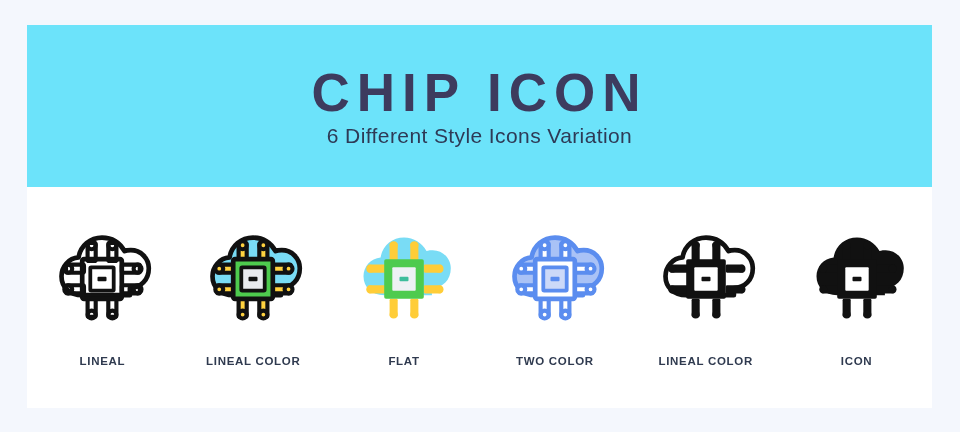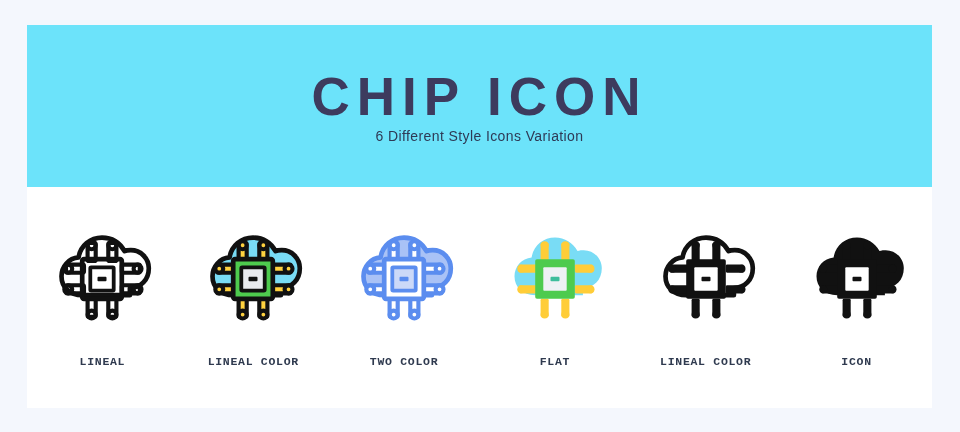--- a/index.html
+++ b/index.html
@@ -44,21 +44,21 @@
   .title {
     font-size: 53px;
     font-weight: bold;
     letter-spacing: 7px;
     color: #3d3b5e;
     line-height: 1;
     margin: 0 0 6px 0;
     white-space: nowrap;
   }
   .subtitle {
-    font-size: 14px;
+    font-size: 21px;
     font-weight: normal;
     letter-spacing: 0.4px;
     color: #2e3a56;
     line-height: 1;
     margin: 0;
     white-space: nowrap;
   }
   .icon-strip {
     position: absolute;
     left: 0;
@@ -69,21 +69,20 @@
     align-items: flex-start;
     justify-content: space-around;
     padding-top: 38px;
     box-sizing: border-box;
   }
   .icon-cell {
     width: 140px;
     display: flex;
     flex-direction: column;
     align-items: center;
-    font-family: Liberation Mono, monospace;
   }
   .icon-art {
     width: 108px;
     height: 108px;
     display: block;
   }
   .icon-label {
     margin-top: 22px;
     font-size: 11.5px;
     font-weight: bold;
@@ -190,20 +189,64 @@
               <rect x="47" y="47" width="26" height="26" rx="1" fill="#e8eaee" stroke="#111111" stroke-width="4.2"></rect>
               <rect x="55" y="57.5" width="10" height="5" rx="1" fill="#111111" stroke="none"></rect>
             </g>
           </svg>
         <div class="icon-label">LINEAL COLOR</div>
       </div>
 
       <div class="icon-cell">
         <svg class="icon-art" viewBox="0 0 120 120">
             <g stroke-linecap="round" stroke-linejoin="round">
+              <path d="M38 78 C24 78 15 69 15 57 C15 46 23 37 34 36 C36 23 47 14 60 14 C71 14 80 20 85 29 C87 28 90 28 92 28 C103 28 112 37 112 48 C112 61 103 70 91 70 L91 78 Z" fill="#79dcf5" stroke="none" stroke-width="0"></path>
+              <g>
+                <rect x="44" y="20" width="9" height="20" rx="1.5" fill="#ffcd38" stroke="none" stroke-width="4.6"></rect>
+                <circle cx="48.5" cy="22.5" r="4.4" fill="#ffcd38" stroke="none" stroke-width="4.6"></circle>
+              </g>
+              <g>
+                <rect x="67" y="20" width="9" height="20" rx="1.5" fill="#ffcd38" stroke="none" stroke-width="4.6"></rect>
+                <circle cx="71.5" cy="22.5" r="4.4" fill="#ffcd38" stroke="none" stroke-width="4.6"></circle>
+              </g>
+              <g>
+                <rect x="44" y="82" width="9" height="20" rx="1.5" fill="#ffcd38" stroke="none" stroke-width="4.6"></rect>
+                <circle cx="48.5" cy="99.5" r="4.4" fill="#ffcd38" stroke="none" stroke-width="4.6"></circle>
+              </g>
+              <g>
+                <rect x="67" y="82" width="9" height="20" rx="1.5" fill="#ffcd38" stroke="none" stroke-width="4.6"></rect>
+                <circle cx="71.5" cy="99.5" r="4.4" fill="#ffcd38" stroke="none" stroke-width="4.6"></circle>
+              </g>
+              <g>
+                <rect x="20" y="44" width="20" height="9" rx="1.5" fill="#ffcd38" stroke="none" stroke-width="4.6"></rect>
+                <circle cx="22.5" cy="48.5" r="4.4" fill="#ffcd38" stroke="none" stroke-width="4.6"></circle>
+              </g>
+              <g>
+                <rect x="20" y="67" width="20" height="9" rx="1.5" fill="#ffcd38" stroke="none" stroke-width="4.6"></rect>
+                <circle cx="22.5" cy="71.5" r="4.4" fill="#ffcd38" stroke="none" stroke-width="4.6"></circle>
+              </g>
+              <g>
+                <rect x="82" y="44" width="20" height="9" rx="1.5" fill="#ffcd38" stroke="none" stroke-width="4.6"></rect>
+                <circle cx="99.5" cy="48.5" r="4.4" fill="#ffcd38" stroke="none" stroke-width="4.6"></circle>
+              </g>
+              <g>
+                <rect x="82" y="67" width="20" height="9" rx="1.5" fill="#ffcd38" stroke="none" stroke-width="4.6"></rect>
+                <circle cx="99.5" cy="71.5" r="4.4" fill="#ffcd38" stroke="none" stroke-width="4.6"></circle>
+              </g>
+              <rect x="38" y="38" width="44" height="44" rx="2" fill="#4ecb4e" stroke="none" stroke-width="0"></rect>
+              <rect x="47" y="47" width="26" height="26" rx="1" fill="#eef1f4" stroke="none" stroke-width="4.2"></rect>
+              <rect x="55" y="57.5" width="10" height="5" rx="1" fill="#3dbd9b" stroke="none"></rect>
+            </g>
+          </svg>
+        <div class="icon-label">FLAT</div>
+      </div>
+
+      <div class="icon-cell">
+        <svg class="icon-art" viewBox="0 0 120 120">
+            <g stroke-linecap="round" stroke-linejoin="round">
               <path d="M38 78 C24 78 15 69 15 57 C15 46 23 37 34 36 C36 23 47 14 60 14 C71 14 80 20 85 29 C87 28 90 28 92 28 C103 28 112 37 112 48 C112 61 103 70 91 70 L91 78 Z" fill="#a9c2f6" stroke="#5b8def" stroke-width="5.2"></path>
               <g>
                 <rect x="44" y="20" width="9" height="20" rx="1.5" fill="#ffffff" stroke="#5b8def" stroke-width="4.6"></rect>
                 <circle cx="48.5" cy="22.5" r="4.4" fill="#ffffff" stroke="#5b8def" stroke-width="4.6"></circle>
               </g>
               <g>
                 <rect x="67" y="20" width="9" height="20" rx="1.5" fill="#ffffff" stroke="#5b8def" stroke-width="4.6"></rect>
                 <circle cx="71.5" cy="22.5" r="4.4" fill="#ffffff" stroke="#5b8def" stroke-width="4.6"></circle>
               </g>
               <g>
@@ -234,64 +277,20 @@
               <rect x="47" y="47" width="26" height="26" rx="1" fill="#ccd9f8" stroke="#5b8def" stroke-width="4.2"></rect>
               <rect x="55" y="57.5" width="10" height="5" rx="1" fill="#5b8def" stroke="none"></rect>
             </g>
           </svg>
         <div class="icon-label">TWO COLOR</div>
       </div>
 
       <div class="icon-cell">
         <svg class="icon-art" viewBox="0 0 120 120">
             <g stroke-linecap="round" stroke-linejoin="round">
-              <path d="M38 78 C24 78 15 69 15 57 C15 46 23 37 34 36 C36 23 47 14 60 14 C71 14 80 20 85 29 C87 28 90 28 92 28 C103 28 112 37 112 48 C112 61 103 70 91 70 L91 78 Z" fill="#79dcf5" stroke="none" stroke-width="0"></path>
-              <g>
-                <rect x="44" y="20" width="9" height="20" rx="1.5" fill="#ffcd38" stroke="none" stroke-width="4.6"></rect>
-                <circle cx="48.5" cy="22.5" r="4.4" fill="#ffcd38" stroke="none" stroke-width="4.6"></circle>
-              </g>
-              <g>
-                <rect x="67" y="20" width="9" height="20" rx="1.5" fill="#ffcd38" stroke="none" stroke-width="4.6"></rect>
-                <circle cx="71.5" cy="22.5" r="4.4" fill="#ffcd38" stroke="none" stroke-width="4.6"></circle>
-              </g>
-              <g>
-                <rect x="44" y="82" width="9" height="20" rx="1.5" fill="#ffcd38" stroke="none" stroke-width="4.6"></rect>
-                <circle cx="48.5" cy="99.5" r="4.4" fill="#ffcd38" stroke="none" stroke-width="4.6"></circle>
-              </g>
-              <g>
-                <rect x="67" y="82" width="9" height="20" rx="1.5" fill="#ffcd38" stroke="none" stroke-width="4.6"></rect>
-                <circle cx="71.5" cy="99.5" r="4.4" fill="#ffcd38" stroke="none" stroke-width="4.6"></circle>
-              </g>
-              <g>
-                <rect x="20" y="44" width="20" height="9" rx="1.5" fill="#ffcd38" stroke="none" stroke-width="4.6"></rect>
-                <circle cx="22.5" cy="48.5" r="4.4" fill="#ffcd38" stroke="none" stroke-width="4.6"></circle>
-              </g>
-              <g>
-                <rect x="20" y="67" width="20" height="9" rx="1.5" fill="#ffcd38" stroke="none" stroke-width="4.6"></rect>
-                <circle cx="22.5" cy="71.5" r="4.4" fill="#ffcd38" stroke="none" stroke-width="4.6"></circle>
-              </g>
-              <g>
-                <rect x="82" y="44" width="20" height="9" rx="1.5" fill="#ffcd38" stroke="none" stroke-width="4.6"></rect>
-                <circle cx="99.5" cy="48.5" r="4.4" fill="#ffcd38" stroke="none" stroke-width="4.6"></circle>
-              </g>
-              <g>
-                <rect x="82" y="67" width="20" height="9" rx="1.5" fill="#ffcd38" stroke="none" stroke-width="4.6"></rect>
-                <circle cx="99.5" cy="71.5" r="4.4" fill="#ffcd38" stroke="none" stroke-width="4.6"></circle>
-              </g>
-              <rect x="38" y="38" width="44" height="44" rx="2" fill="#4ecb4e" stroke="none" stroke-width="0"></rect>
-              <rect x="47" y="47" width="26" height="26" rx="1" fill="#eef1f4" stroke="none" stroke-width="4.2"></rect>
-              <rect x="55" y="57.5" width="10" height="5" rx="1" fill="#3dbd9b" stroke="none"></rect>
-            </g>
-          </svg>
-        <div class="icon-label">FLAT</div>
-      </div>
-
-      <div class="icon-cell">
-        <svg class="icon-art" viewBox="0 0 120 120">
-            <g stroke-linecap="round" stroke-linejoin="round">
               <path d="M38 78 C24 78 15 69 15 57 C15 46 23 37 34 36 C36 23 47 14 60 14 C71 14 80 20 85 29 C87 28 90 28 92 28 C103 28 112 37 112 48 C112 61 103 70 91 70 L91 78 Z" fill="none" stroke="#111111" stroke-width="5.2"></path>
               <g>
                 <rect x="44" y="20" width="9" height="20" rx="1.5" fill="#111111" stroke="none" stroke-width="0"></rect>
                 <circle cx="48.5" cy="22.5" r="4.4" fill="#111111" stroke="none" stroke-width="0"></circle>
               </g>
               <g>
                 <rect x="67" y="20" width="9" height="20" rx="1.5" fill="#111111" stroke="none" stroke-width="0"></rect>
                 <circle cx="71.5" cy="22.5" r="4.4" fill="#111111" stroke="none" stroke-width="0"></circle>
               </g>
               <g>

